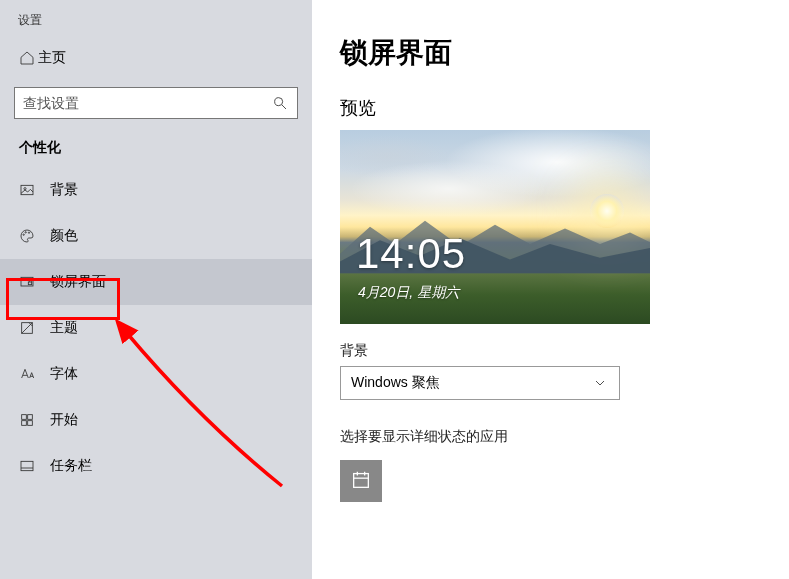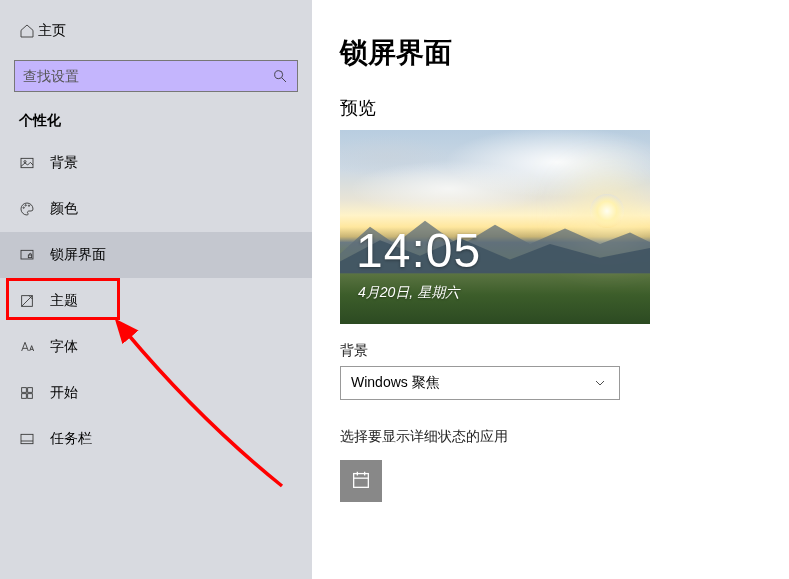--- a/index.html
+++ b/index.html
@@ -41,21 +41,21 @@
     flex-shrink: 0;
   }
   .icon svg { width: 16px; height: 16px; stroke: currentColor; fill: none; stroke-width: 1.3; }
   .search-box {
     margin: 10px 14px 14px;
     border: 1px solid #777;
     height: 32px;
     display: flex;
     align-items: center;
     padding: 0 8px;
-    background: #c4b5fd;
+    background: #ffffff;
   }
   .search-box input {
     flex: 1;
     border: none;
     outline: none;
     background: transparent;
     font-size: 14px;
     color: #333;
   }
   .search-box input::placeholder { color: #555; }
@@ -129,21 +129,21 @@
     position:absolute; right:26px; top:64px; width:34px; height:34px; border-radius:50%;
     background: radial-gradient(circle, #fffef0 0%, #fff2b0 40%, rgba(255,230,150,0) 72%);
     box-shadow: 0 0 40px 20px rgba(255,240,180,0.6);
   }
   .mtn-svg { position:absolute; left:0; top:44%; width:100%; height:30%; }
   .preview-time {
     position: absolute;
     left: 16px;
     bottom: 46px;
     color: #fff;
-    font-size: 48px;
+    font-size: 42px;
     font-weight: 300;
     text-shadow: 0 1px 3px rgba(0,0,0,0.4);
     letter-spacing: 1px;
   }
   .preview-date {
     position: absolute;
     left: 18px;
     bottom: 22px;
     color: #fff;
     font-size: 14px;
@@ -177,20 +177,21 @@
     color: #fff;
     cursor: pointer;
     margin-top: 8px;
   }
   .app-tile svg { stroke:#fff; fill:none; width:22px; height:22px; stroke-width:1.4;}
 </style>
 </head>
 <body>
 
 <div class="sidebar">
+  <div class="window-title">设置</div>
 
   <div class="home-row">
     <span class="icon">
       <svg viewBox="0 0 24 24">
           <path d="M3 11 L12 3 L21 11 V21 H3 Z"></path>
         </svg>
     </span>
     <span>主页</span>
   </div>
 

